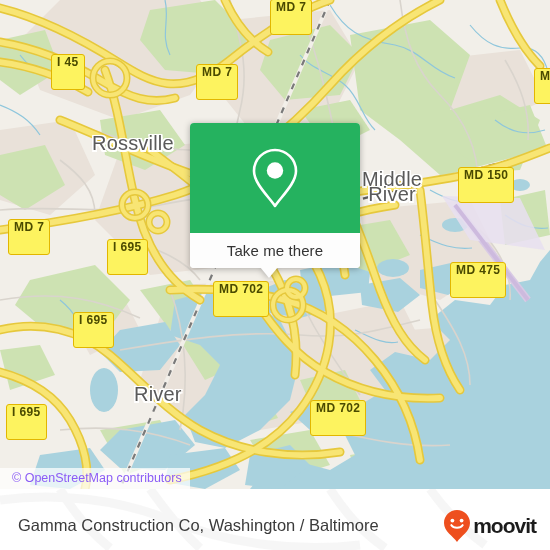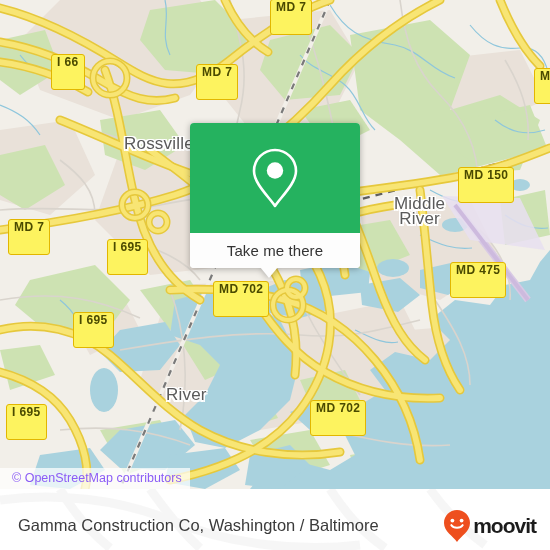--- a/index.html
+++ b/index.html
@@ -13,31 +13,30 @@
   
   .map{
     position:absolute;left:0;top:0;width:550px;height:489px;
     background:#f2efe9;overflow:hidden;
   }
   .map svg{position:absolute;left:0;top:0;}
 
   
   .city-label{
     position:absolute;
-    font-size:17px;
+    font-size:20px;
     color:#5a5a5a;
     font-weight:400;
     text-shadow:
       -1.5px -1.5px 0 #fff, 1.5px -1.5px 0 #fff,
       -1.5px 1.5px 0 #fff, 1.5px 1.5px 0 #fff,
       -1.5px 0 0 #fff, 1.5px 0 0 #fff, 0 -1.5px 0 #fff, 0 1.5px 0 #fff;
     white-space:pre;
     line-height:15px;
     letter-spacing:.2px;
-    margin-left:32px;
   }
   
   .shield{
     position:absolute;
     background:#fdf35f;
     border:1.6px solid #e2b600;
     border-radius:3px;
     color:#4a4a00;
     font-size:12px;
     font-weight:700;
@@ -309,25 +308,25 @@
           <circle cx="135" cy="205" r="13"></circle>
           <circle cx="288" cy="305" r="15"></circle>
           <circle cx="296" cy="288" r="9"></circle>
           <circle cx="158" cy="222" r="9"></circle>
           <circle cx="348" cy="213" r="8"></circle>
         </g>
       </g>
     </svg>
 
     <div class="city-label" style="left:92px;top:136px;">Rossville</div>
-    <div class="city-label" style="left:362px;top:196px;text-align:center;">Middle
+    <div class="city-label" style="left:362px;top:172px;text-align:center;">Middle
 River</div>
     <div class="city-label" style="left:134px;top:387px;">River</div>
 
-    <div class="shield" style="left:51px;top:54px;">I 66</div>
+    <div class="shield" style="left:51px;top:54px;">I 45</div>
     <div class="shield" style="left:196px;top:64px;">MD 7</div>
     <div class="shield" style="left:270px;top:-1px;">MD 7</div>
     <div class="shield" style="left:534px;top:68px;">MD</div>
     <div class="shield" style="left:8px;top:219px;">MD 7</div>
     <div class="shield" style="left:458px;top:167px;">MD 150</div>
     <div class="shield" style="left:107px;top:239px;">I 695</div>
     <div class="shield" style="left:213px;top:281px;">MD 702</div>
     <div class="shield" style="left:450px;top:262px;">MD 475</div>
     <div class="shield" style="left:73px;top:312px;">I 695</div>
     <div class="shield" style="left:6px;top:404px;">I 695</div>

